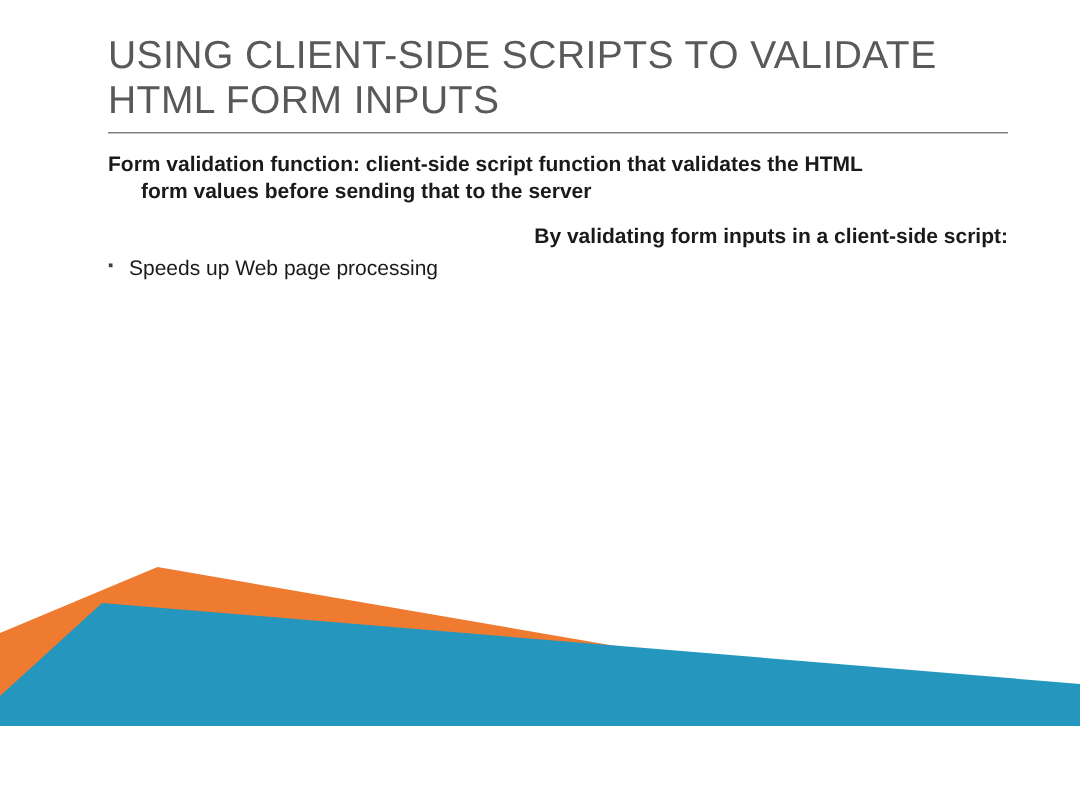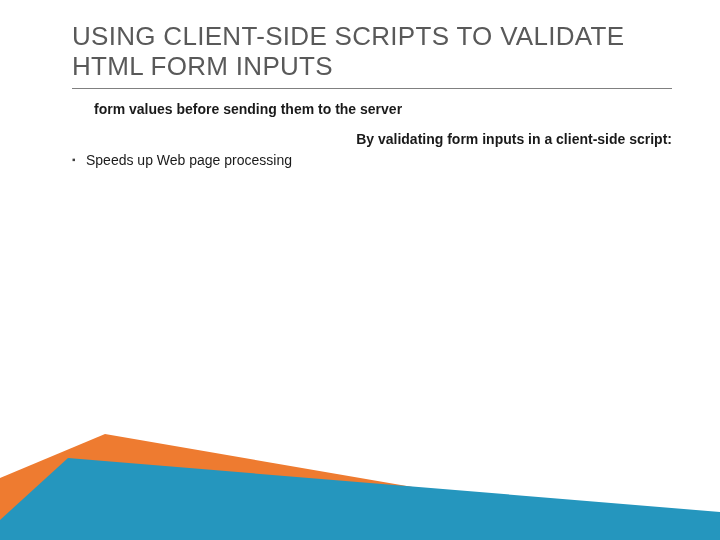--- a/index.html
+++ b/index.html
@@ -4,21 +4,21 @@
 <style>
   * { margin: 0; padding: 0; box-sizing: border-box; }
   html, body { width: 720px; height: 540px; overflow: hidden; }
   body {
     font-family: Arial, Helvetica, sans-serif;
     background: #ffffff;
     position: relative;
   }
   .slide {
     width: 720px;
-    height: 540px;
+    height: 484px;
     position: relative;
     padding: 22px 48px 0 72px;
   }
   .title {
     font-size: 26px;
     font-weight: 400;
     color: #595959;
     letter-spacing: 0.3px;
     line-height: 1.15;
     font-family: Arial, Helvetica, sans-serif;
@@ -87,21 +87,22 @@
 </head>
 <body>
 
 <div class="slide">
   <h1 class="title">USING CLIENT-SIDE SCRIPTS TO VALIDATE HTML FORM INPUTS</h1>
   <div class="underline"></div>
 
   <div class="body-content">
 
     <div class="para1">
-      <span class="wrap-indent">form values before sending them to the server</span>
+      <span>Form validation function: client-side script function that validates the HTML</span>
+      <span class="wrap-indent">form values before sending that to the server</span>
     </div>
 
     <div class="para2">By validating form inputs in a client-side script:</div>
 
     <ul class="bullets">
       <li><span>Speeds up Web page processing</span></li>
     </ul>
 
   </div>
 

